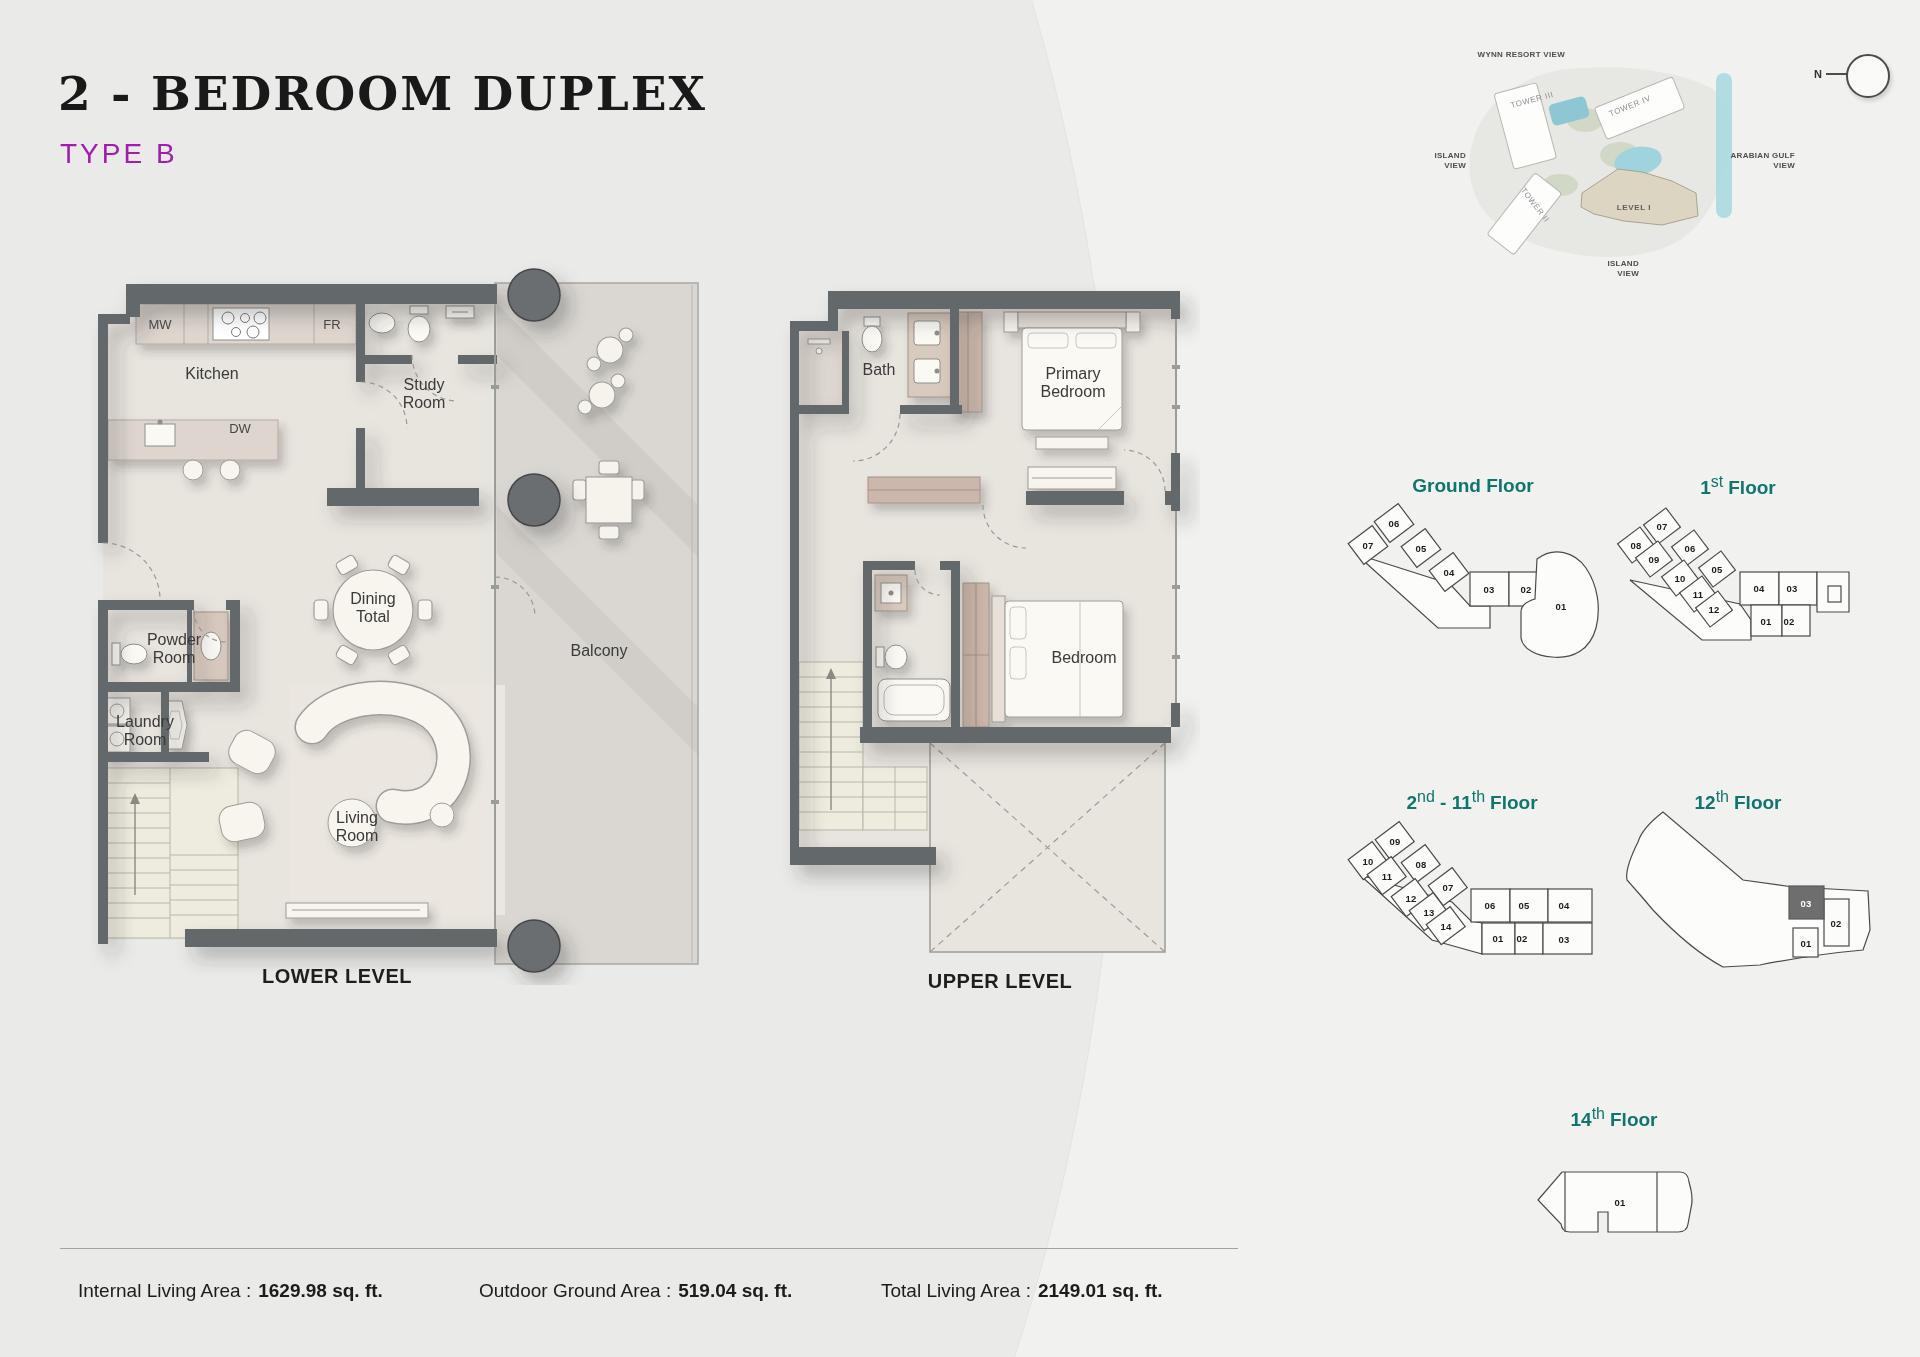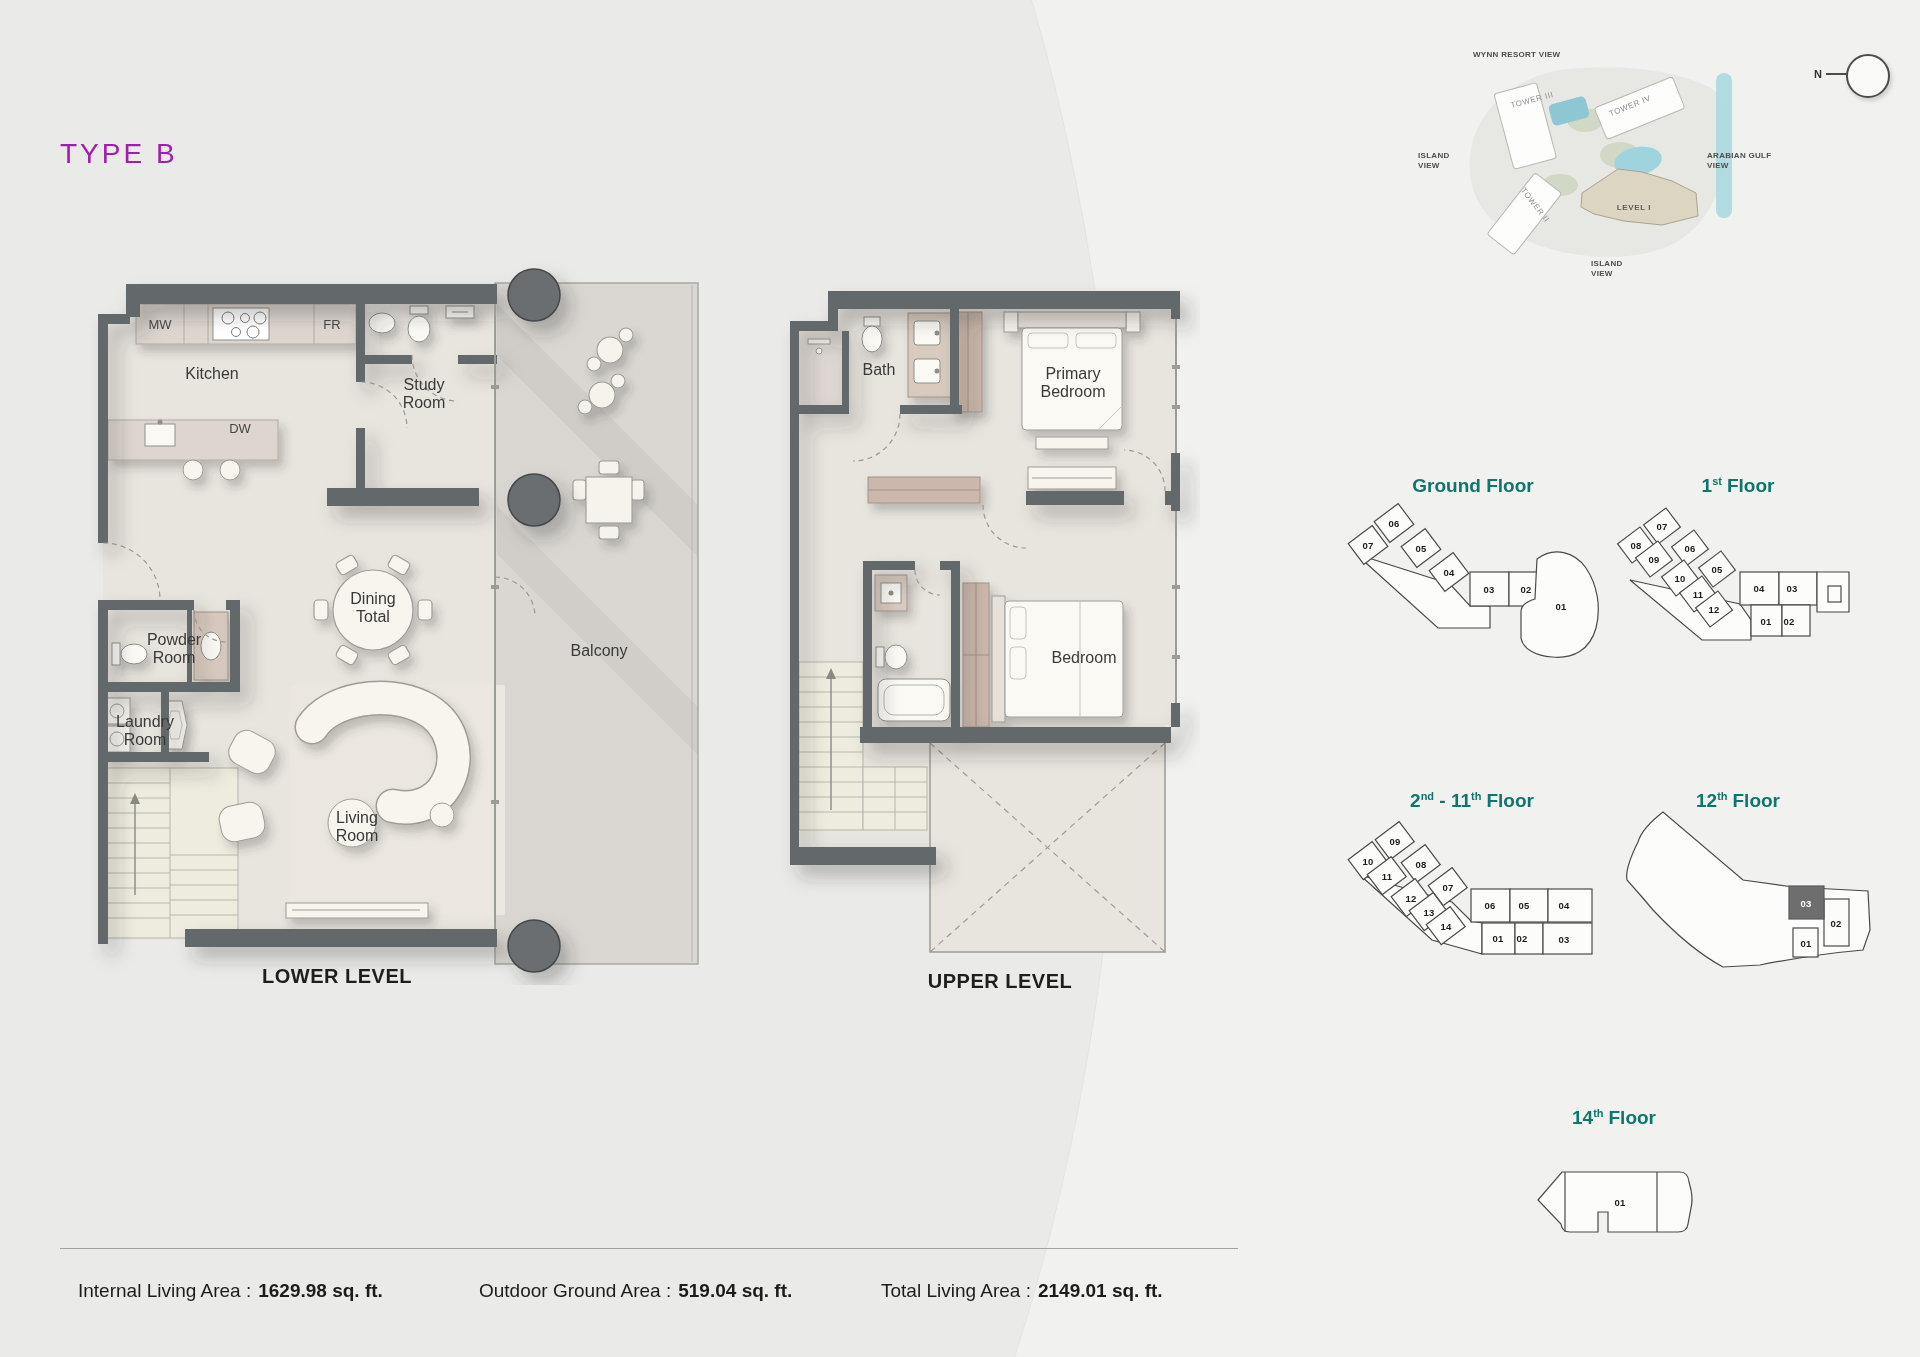--- a/index.html
+++ b/index.html
@@ -11,47 +11,48 @@
   #title{position:absolute;left:58px;top:66px;font-family:"DejaVu Serif",serif;font-weight:600;
          font-size:47px;letter-spacing:2px;color:#191919;}
   #subtitle{position:absolute;left:60px;top:138px;font-size:28px;letter-spacing:3px;color:#a21caf;font-weight:500;}
   .lbl{position:absolute;transform:translate(-50%,-50%);font-size:16px;line-height:1.12;color:#3a3a3a;
        text-align:center;white-space:nowrap;}
   .lbl.wrap{white-space:normal;}
   .lbl.sm{font-size:13px;color:#464646;}
   .cap{position:absolute;transform:translate(-50%,-50%);font-size:20px;font-weight:bold;
        letter-spacing:0.5px;color:#1e1e1e;white-space:nowrap;}
   .fpt{position:absolute;transform:translate(-50%,-50%);font-size:19px;font-weight:bold;color:#0f766e;white-space:nowrap;}
-  .fpt sup{font-size:11px;font-weight:bold;}
+  .fpt sup{font-size:16px;font-weight:normal;}
   .fpt .sp{margin-left:5px;}
   .pre{white-space:pre;}
   .u{position:absolute;transform:translate(-50%,-50%);font-size:9.5px;font-weight:bold;color:#1b1b1b;
      letter-spacing:0.2px;white-space:nowrap;}
   .u.inv{color:#ffffff;}
   .vlbl{position:absolute;transform:translate(-50%,-50%);font-size:8px;font-weight:600;line-height:1.25;
-        letter-spacing:0.3px;color:#4e4e4e;text-align:left;white-space:normal;}
+        letter-spacing:0.3px;color:#4e4e4e;text-align:right;white-space:normal;}
   .twr{position:absolute;transform:translate(-50%,-50%);font-size:8px;letter-spacing:0.6px;
        color:#8f9296;white-space:nowrap;}
   .twr.dark{color:#5f5f5a;font-weight:600;}
   #divider{position:absolute;left:60px;top:1248px;width:1178px;height:1px;background:#a3a39e;}
   .stat{position:absolute;top:1280px;font-size:19px;color:#1c1c1c;white-space:nowrap;}
   .stat .sl{margin-right:7px;}
   .stat b{font-weight:bold;}
   #compass-line{position:absolute;left:1826px;top:73px;width:21px;height:2px;background:#4c4c4c;}
   #compass-circle{position:absolute;left:1846px;top:54px;width:40px;height:40px;border-radius:50%;
                   border:2px solid #4c4c4c;background:#fafaf8;box-shadow:2px 3px 4px rgba(0,0,0,0.15);}
   #compass-n{position:absolute;left:1818px;top:74px;transform:translate(-50%,-50%);
              font-size:11px;font-weight:bold;color:#333;}
 </style>
 </head>
 <body>
 
 <div id="stage">
   <div id="bg-curve"></div>
 
+  <div id="title">2 - BEDROOM DUPLEX</div>
   <div id="subtitle">TYPE B</div>
 
   <svg class="abs" style="left:90px;top:255px" width="620" height="730" viewBox="0 0 620 730">
     <defs>
       <filter id="ws1" x="-20%" y="-20%" width="150%" height="150%">
         <feDropShadow dx="9" dy="11" stdDeviation="9" flood-color="#30302e" flood-opacity="0.30"></feDropShadow>
       </filter>
       <filter id="fs1" x="-30%" y="-30%" width="180%" height="180%">
         <feDropShadow dx="5" dy="7" stdDeviation="5" flood-color="#30302e" flood-opacity="0.25"></feDropShadow>
       </filter>

